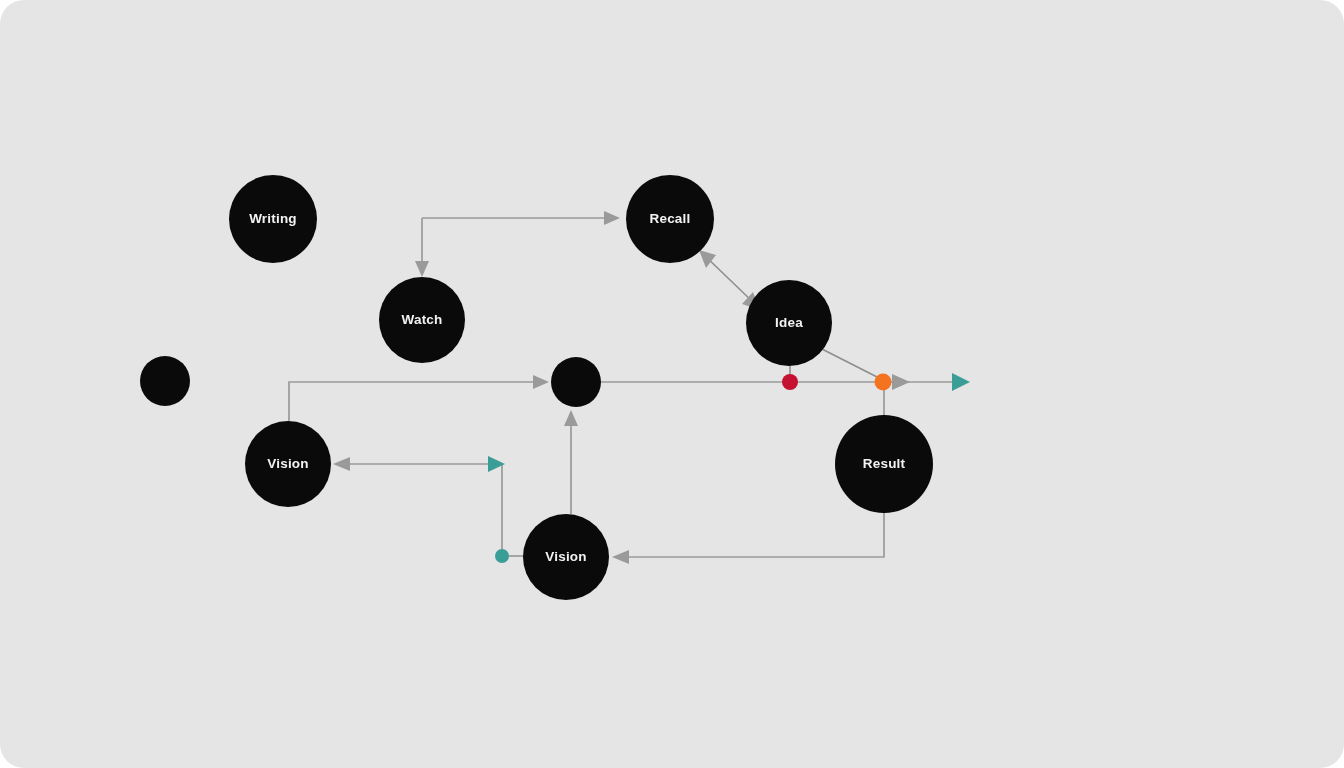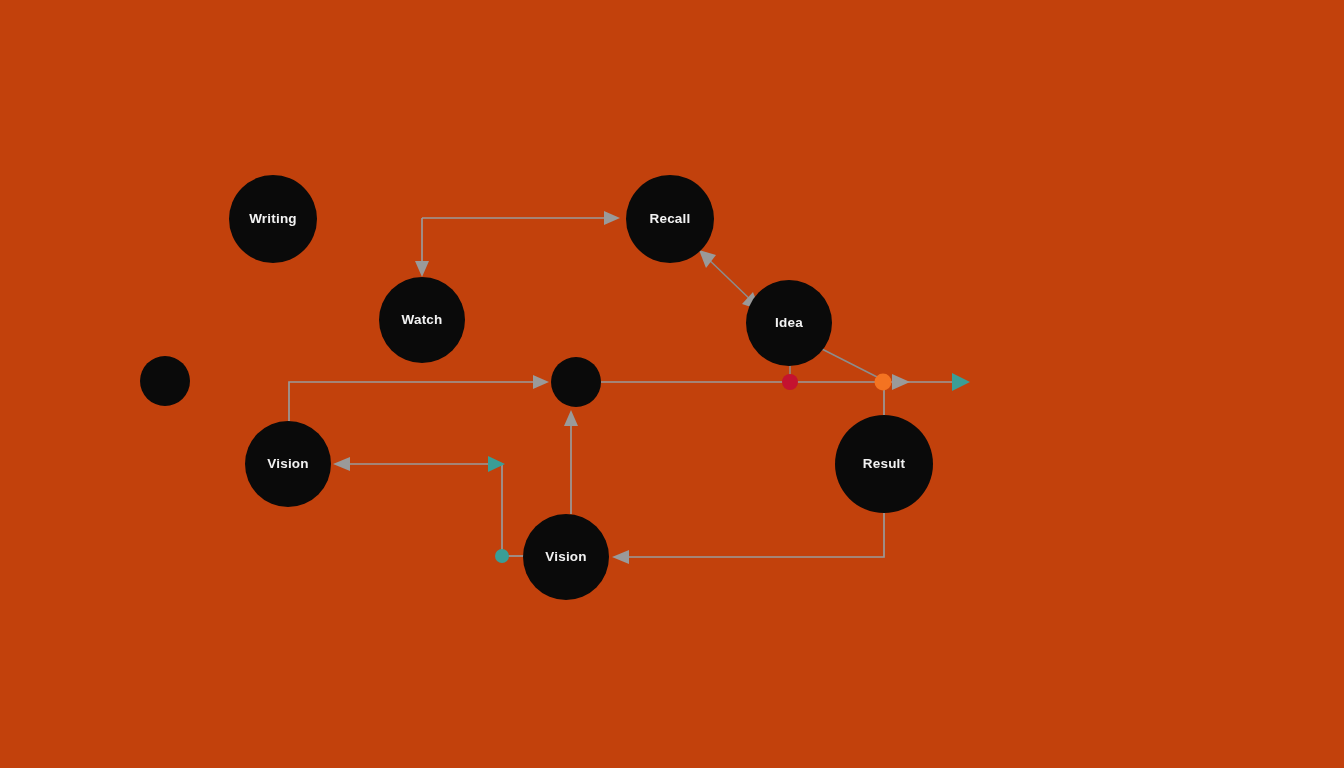--- a/index.html
+++ b/index.html
@@ -8,22 +8,23 @@
     padding: 0;
     background: #ffffff;
   }
   body {
     font-family: "Liberation Sans", sans-serif;
   }
   #canvas-root {
     position: relative;
     width: 1344px;
     height: 768px;
-    background: #c2410c;
+    background: #e5e5e5;
     overflow: hidden;
+    border-radius: 24px;
   }
   #graph-svg {
     position: absolute;
     top: 0;
     left: 0;
     width: 1344px;
     height: 768px;
   }
   .node-circle {
     fill: #0a0a0a;

